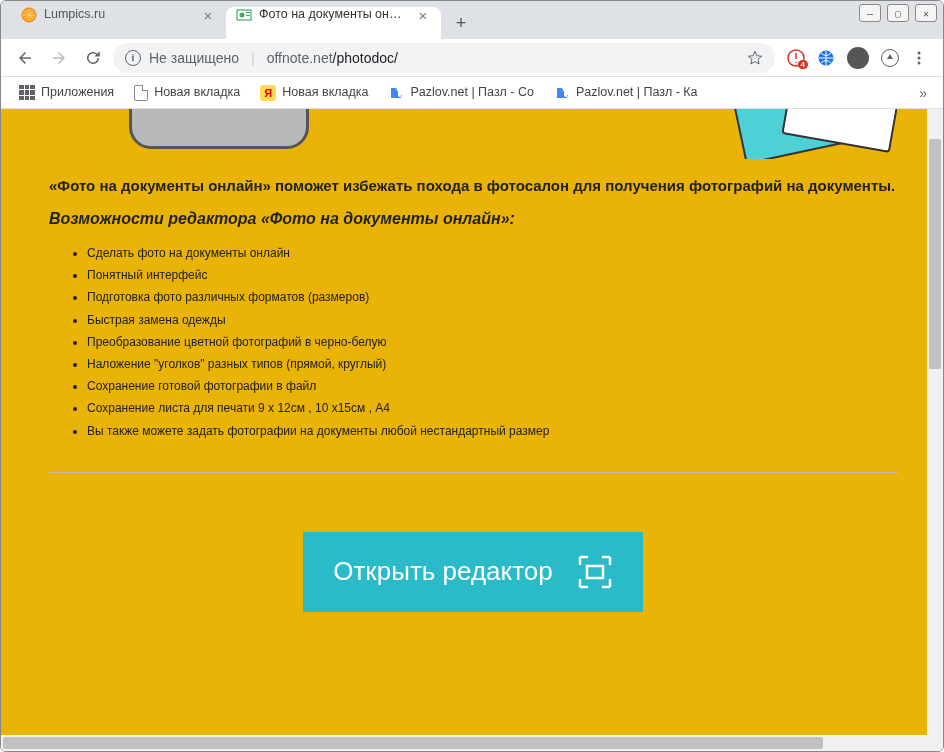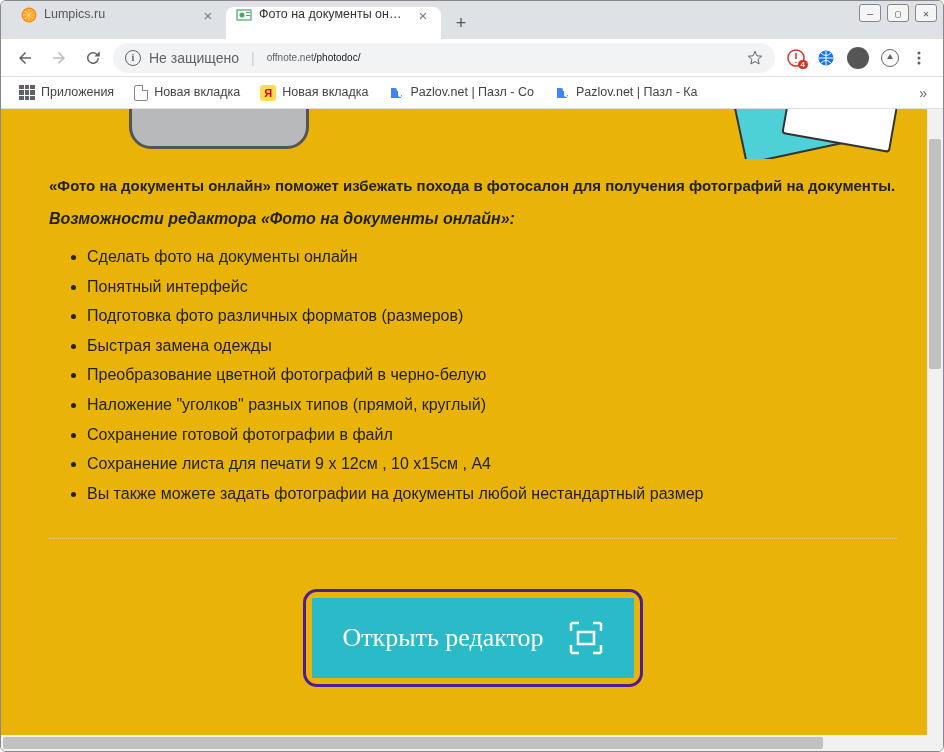--- a/index.html
+++ b/index.html
@@ -16,21 +16,21 @@
 .tab-favicon { width: 16px; height: 16px; flex-shrink: 0; }
 .tab-title { flex: 1; overflow: hidden; white-space: nowrap; text-overflow: ellipsis; }
 .tab-close { font-size: 15px; color: #777; cursor: pointer; width: 16px; text-align: center; }
 .new-tab { width: 28px; height: 28px; display: flex; align-items: center; justify-content: center; color: #555; font-size: 18px; cursor: pointer; margin-left: 6px; }
 
 .addr-bar { display: flex; align-items: center; height: 38px; background: #fff; padding: 0 10px; gap: 6px; border-bottom: 1px solid #e0e0e0; }
 .nav-btn { width: 28px; height: 28px; display: flex; align-items: center; justify-content: center; color: #5f6368; cursor: pointer; border-radius: 50%; }
 .nav-btn.disabled { color: #bbb; }
 .omnibox { flex: 1; height: 30px; background: #f1f3f4; border-radius: 15px; display: flex; align-items: center; padding: 0 12px; gap: 8px; color: #5f6368; font-size: 14px; }
 .info-icon { width: 16px; height: 16px; border: 1.5px solid #5f6368; border-radius: 50%; display: flex; align-items: center; justify-content: center; font-size: 10px; font-weight: bold; font-family: Georgia, serif; }
-.url-text { color: #5f6368; font-size: 10px; }
+.url-text { color: #5f6368; font-size: 14px; }
 .url-path { color: #202124; }
 .url-sep { color: #ccc; margin: 0 4px; }
 .omni-right { margin-left: auto; display: flex; gap: 6px; align-items: center; }
 .ext-icons { display: flex; gap: 12px; align-items: center; margin-left: 6px; }
 .ext-icon { width: 18px; height: 18px; position: relative; }
 .avatar { width: 22px; height: 22px; border-radius: 50%; background: #555; }
 .more-btn { width: 18px; height: 18px; border: 1.5px solid #5f6368; border-radius: 50%; position: relative; }
 .more-btn::after { content: ''; position: absolute; top: 4px; left: 50%; transform: translateX(-50%); width: 0; height: 0; border-left: 3px solid transparent; border-right: 3px solid transparent; border-bottom: 5px solid #5f6368; }
 
 .bookmarks-bar { display: flex; align-items: center; height: 32px; background: #fff; padding: 0 10px; gap: 4px; border-bottom: 1px solid #e0e0e0; font-size: 12.5px; color: #444; }
@@ -47,25 +47,25 @@
 .scroll-corner { position: absolute; right: 0; bottom: 0; width: 16px; height: 16px; background: #f1f1f1; }
 
 .hero-strip { height: 50px; position: relative; overflow: hidden; margin-bottom: 18px; }
 .hero-camera { position: absolute; left: 80px; top: -20px; width: 180px; height: 60px; background: #b8b9bb; border-radius: 0 0 22px 22px; border: 3px solid #555; }
 .hero-docs { position: absolute; right: -30px; top: -30px; width: 200px; height: 80px; }
 .hero-doc1 { position: absolute; right: 80px; top: 0; width: 110px; height: 75px; background: #4dd0d6; border: 2px solid #333; transform: rotate(-12deg); border-radius: 4px; }
 .hero-doc2 { position: absolute; right: 30px; top: -10px; width: 110px; height: 75px; background: #fff; border: 2px solid #333; transform: rotate(10deg); border-radius: 4px; }
 
 .intro { font-size: 15px; font-weight: bold; margin-bottom: 16px; white-space: nowrap; overflow: hidden; }
 .subhead { font-size: 16px; font-style: italic; font-weight: bold; margin-bottom: 14px; }
-.feature-list { list-style: disc; padding-left: 38px; font-size: 16px; line-height: 1.85; margin-bottom: 30px; }
+.feature-list { list-style: disc; padding-left: 38px; font-size: 12px; line-height: 1.85; margin-bottom: 30px; }
 .separator { border-top: 1px dotted #ccc; margin: 10px 0 50px 0; }
 
 .cta-wrap { display: flex; justify-content: center; }
-.cta-highlight { border: 3px solid #4c1d95; border-radius: 14px; padding: 6px; font-family: Liberation Serif, serif; }
+.cta-highlight { border: 3px solid #eab308; border-radius: 20px; padding: 6px; }
 .cta-button { background: #2bbac7; color: #fff; font-size: 26px; font-weight: 300; padding: 22px 30px; display: flex; align-items: center; gap: 24px; cursor: pointer; }
 .cta-icon { width: 36px; height: 36px; }
 
 .apps-grid { width: 16px; height: 16px; display: grid; grid-template-columns: repeat(3, 1fr); grid-template-rows: repeat(3, 1fr); gap: 1px; }
 .apps-grid span { background: #5f6368; }
 .file-icon { width: 14px; height: 16px; border: 1.5px solid #888; border-radius: 2px; position: relative; }
 .file-icon::after { content: ''; position: absolute; top: -1px; right: -1px; width: 5px; height: 5px; background: #fff; border-left: 1.5px solid #888; border-bottom: 1.5px solid #888; }
 .sheets-icon { width: 14px; height: 16px; background: #0f9d58; border-radius: 2px; position: relative; }
 .sheets-icon::after { content: ''; position: absolute; inset: 3px; background: repeating-linear-gradient(#fff 0 1px, transparent 1px 3px), repeating-linear-gradient(90deg, #fff 0 1px, transparent 1px 4px); }
 .yandex-icon { width: 16px; height: 16px; background: #ffdb4d; border-radius: 3px; display: flex; align-items: center; justify-content: center; font-size: 11px; font-weight: bold; color: #d00; }

